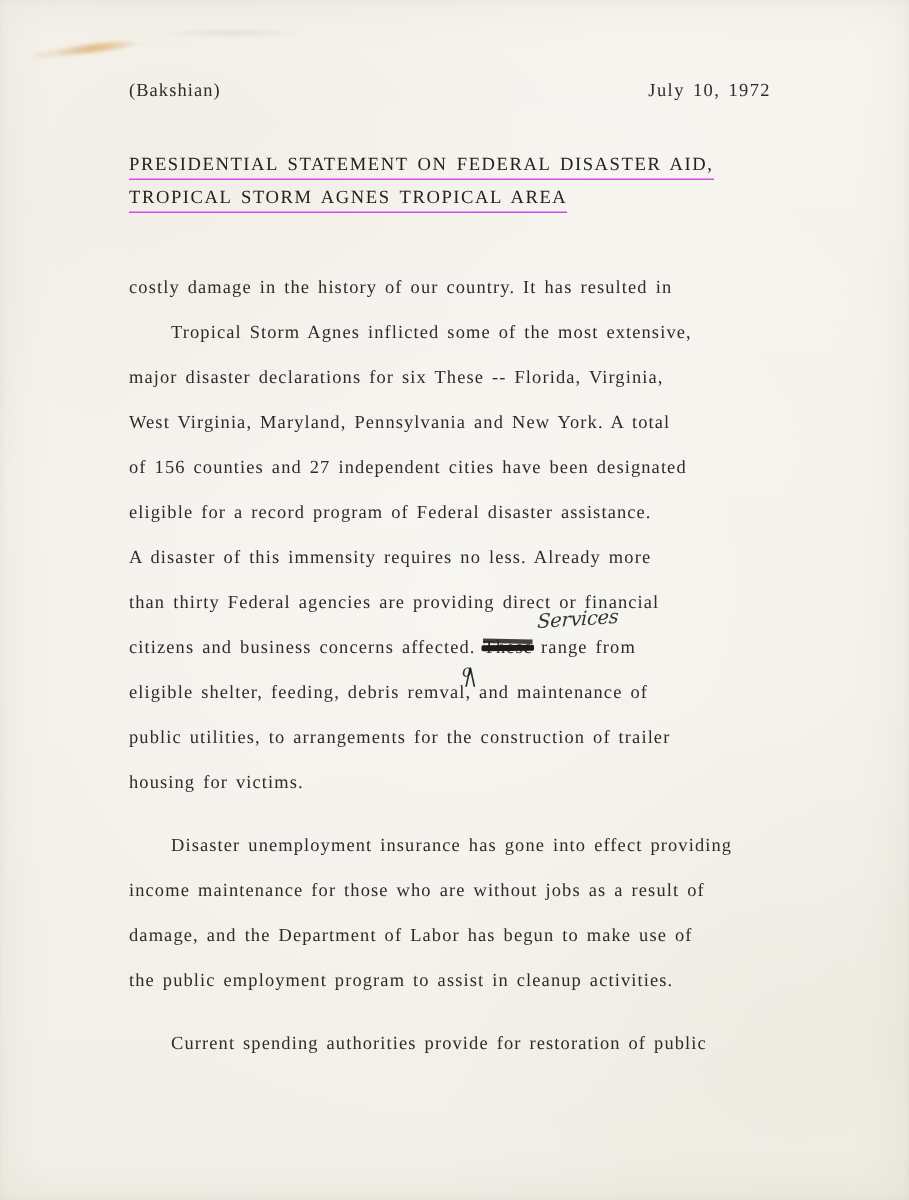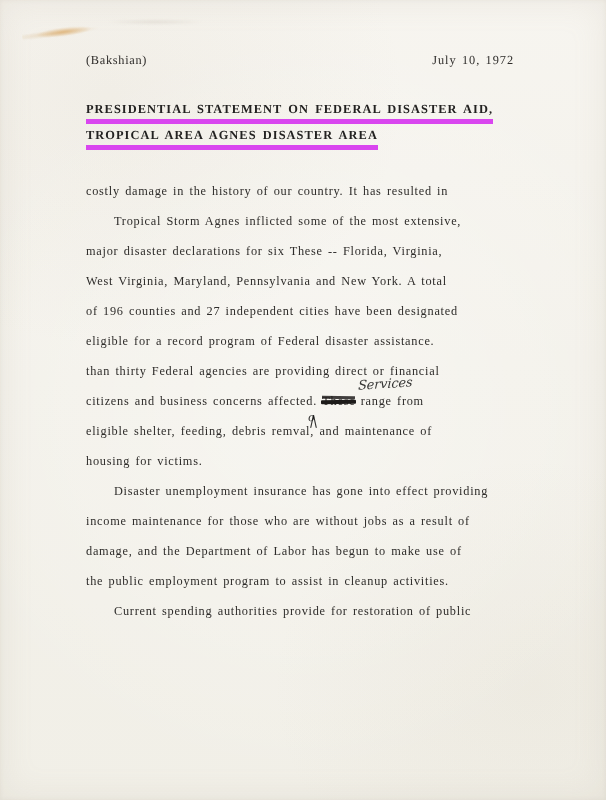--- a/index.html
+++ b/index.html
@@ -103,42 +103,41 @@
   }
 
   .title-line {
     display: block;
     font-size: 12.4px;
     letter-spacing: 1.05px;
     word-spacing: 2px;
     line-height: 18px;
     color: #232221;
     white-space: nowrap;
-    border-bottom: 5px solid #d946ef;
+    border-bottom: 1px solid #d946ef;
     width: -moz-fit-content;
     width: fit-content;
     padding-bottom: 1px;
     margin-bottom: 2px;
-    font-weight: bold;
   }
 
   
   .body-block {
     position: absolute;
     left: 86px;
     top: 176px;
     width: 452px;
   }
 
   .para {
     margin: 0;
     padding: 0;
   }
 
-  .para + .para { margin-top: 0px; }
+  .para + .para { margin-top: 12px; }
 
   .line {
     display: block;
     height: 30px;
     line-height: 30px;
     font-size: 12.3px;
     letter-spacing: 0.74px;
     word-spacing: 1.5px;
     white-space: nowrap;
     color: #2e2c2a;
@@ -223,40 +222,42 @@
 
   <div class="content">
 
     <div class="header-row">
       <span class="typed attribution">(Bakshian)</span>
       <span class="typed doc-date">July 10, 1972</span>
     </div>
 
     <div class="title-block">
       <span class="typed title-line">PRESIDENTIAL STATEMENT ON FEDERAL DISASTER AID,</span>
-      <span class="typed title-line">TROPICAL AREA AGNES DISASTER AREA</span>
+      <span class="typed title-line">TROPICAL STORM AGNES TROPICAL AREA</span>
     </div>
 
     <div class="body-block">
 
       <div class="para">
         <span class="line">costly damage in the history of our country.  It has resulted in</span>
         <span class="line indent">Tropical Storm Agnes inflicted some of the most extensive,</span>
         <span class="line">major disaster declarations for six These -- Florida, Virginia,</span>
         <span class="line">West Virginia, Maryland, Pennsylvania and New York.  A total</span>
-        <span class="line">of 196 counties and 27 independent cities have been designated</span>
+        <span class="line">of 156 counties and 27 independent cities have been designated</span>
         <span class="line">eligible for a record program of Federal disaster assistance.</span>
+        <span class="line">A disaster of this immensity requires no less.  Already more</span>
         <span class="line">than thirty Federal agencies are providing direct or financial</span>
 
         <span class="line"><span>citizens and business concerns affected.  </span><span class="struck">These</span><span> range from</span><span class="handwrite hw-services">Services</span></span>
 
         <span class="line"><span>eligible shelter, feeding, debris rem</span><span>val, and maintenance of</span><span class="handwrite hw-o">o</span><svg class="caret-mark" viewBox="0 0 7 13">
               <path d="M3.5 0 L0.8 12.4 M3.5 0 L6.2 12.4" stroke="#1a1a1a" stroke-width="1.1" fill="none" stroke-linecap="round"></path>
             </svg></span>
 
+        <span class="line">public utilities, to arrangements for the construction of trailer</span>
         <span class="line">housing for victims.</span>
       </div>
 
       <div class="para">
         <span class="line indent">Disaster unemployment insurance has gone into effect providing</span>
         <span class="line">income maintenance for those who are without jobs as a result of</span>
         <span class="line">damage, and the Department of Labor has begun to make use of</span>
         <span class="line">the public employment program to assist in cleanup activities.</span>
       </div>
 

